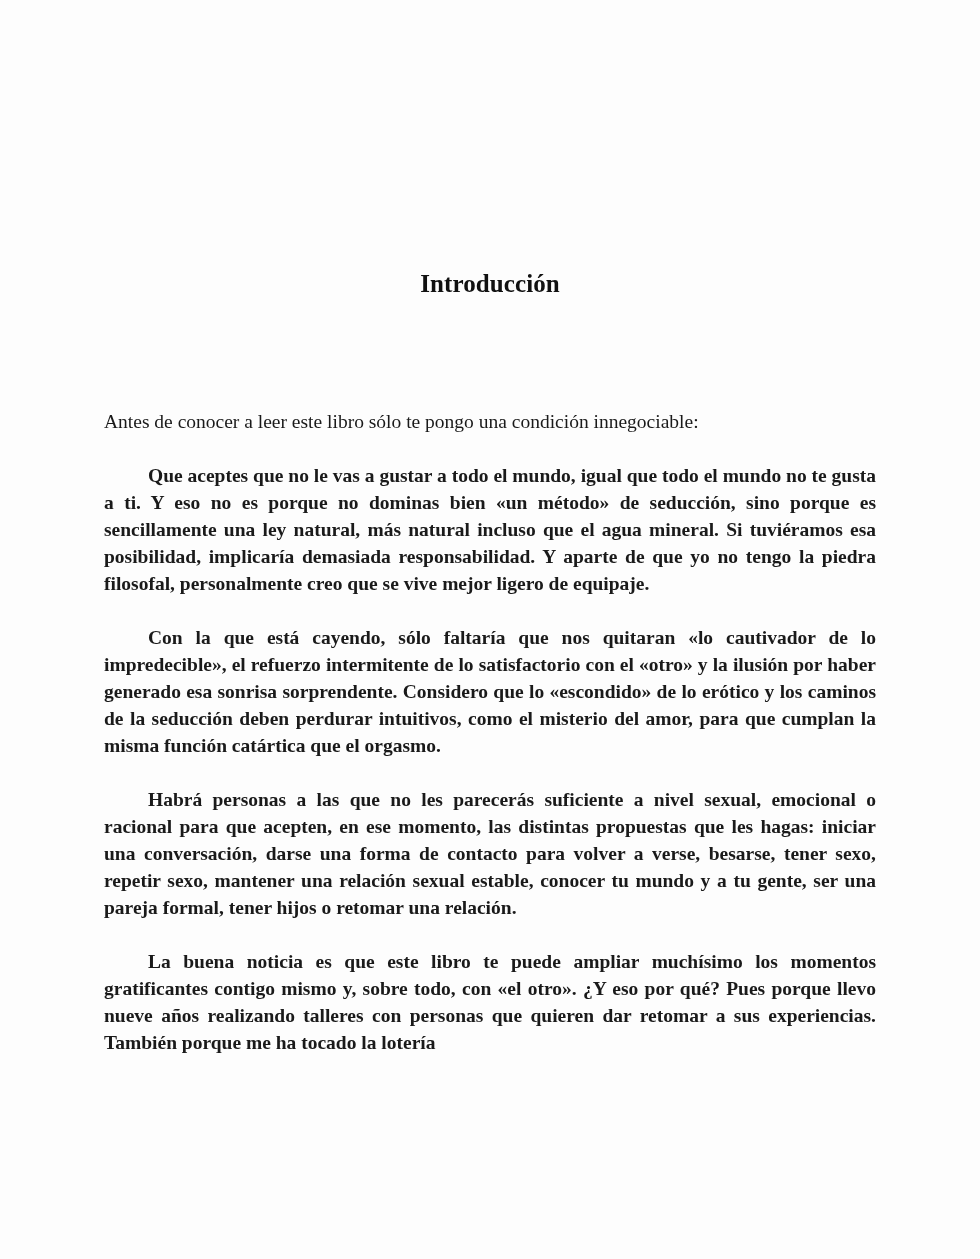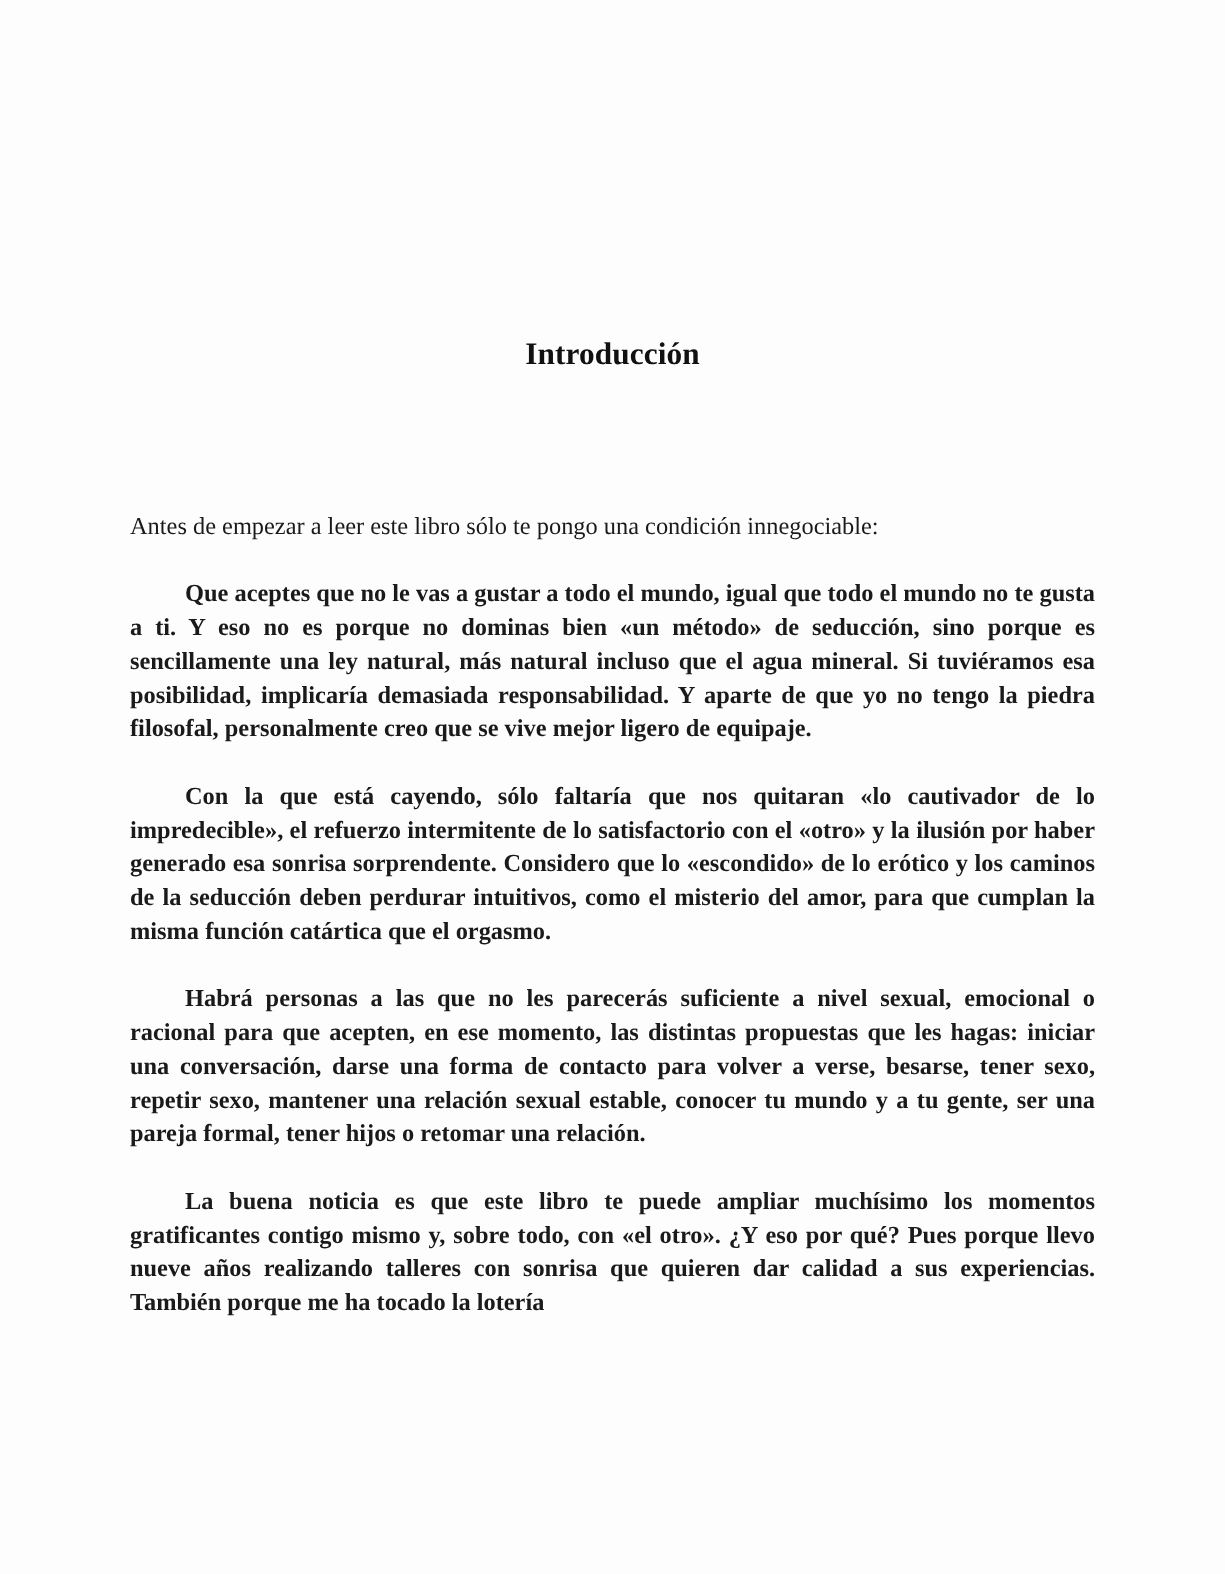--- a/index.html
+++ b/index.html
@@ -72,25 +72,25 @@
 </style>
 </head>
 <body>
 
 <div class="page">
 
   <h1 class="chapter-title">Introducción</h1>
 
   <div class="body-block">
 
-    <p class="para lead">Antes de empezar a leer este libro sólo te pongo una condición innegociable:</p>
+    <p class="para lead">Antes de conocer a leer este libro sólo te pongo una condición innegociable:</p>
 
     <p class="para indented">Que aceptes que no le vas a gustar a todo el mundo, igual que todo el mundo no te gusta a ti. Y eso no es porque no dominas bien «un método» de seducción, sino porque es sencillamente una ley natural, más natural incluso que el agua mineral. Si tuviéramos esa posibilidad, implicaría demasiada responsabilidad. Y aparte de que yo no tengo la piedra filosofal, personalmente creo que se vive mejor ligero de equipaje.</p>
 
     <p class="para indented">Con la que está cayendo, sólo faltaría que nos quitaran «lo cautivador de lo impredecible», el refuerzo intermitente de lo satisfactorio con el «otro» y la ilusión por haber generado esa sonrisa sorprendente. Considero que lo «escondido» de lo erótico y los caminos de la seducción deben perdurar intuitivos, como el misterio del amor, para que cumplan la misma función catártica que el orgasmo.</p>
 
     <p class="para indented">Habrá personas a las que no les parecerás suficiente a nivel sexual, emocional o racional para que acepten, en ese momento, las distintas propuestas que les hagas: iniciar una conversación, darse una forma de contacto para volver a verse, besarse, tener sexo, repetir sexo, mantener una relación sexual estable, conocer tu mundo y a tu gente, ser una pareja formal, tener hijos o retomar una relación.</p>
 
-    <p class="para indented">La buena noticia es que este libro te puede ampliar muchísimo los momentos gratificantes contigo mismo y, sobre todo, con «el otro». ¿Y eso por qué? Pues porque llevo nueve años realizando talleres con sonrisa que quieren dar calidad a sus experiencias. También porque me ha tocado la lotería</p>
+    <p class="para indented">La buena noticia es que este libro te puede ampliar muchísimo los momentos gratificantes contigo mismo y, sobre todo, con «el otro». ¿Y eso por qué? Pues porque llevo nueve años realizando talleres con personas que quieren dar retomar a sus experiencias. También porque me ha tocado la lotería</p>
 
   </div>
 
 </div>
 
 </body></html>

